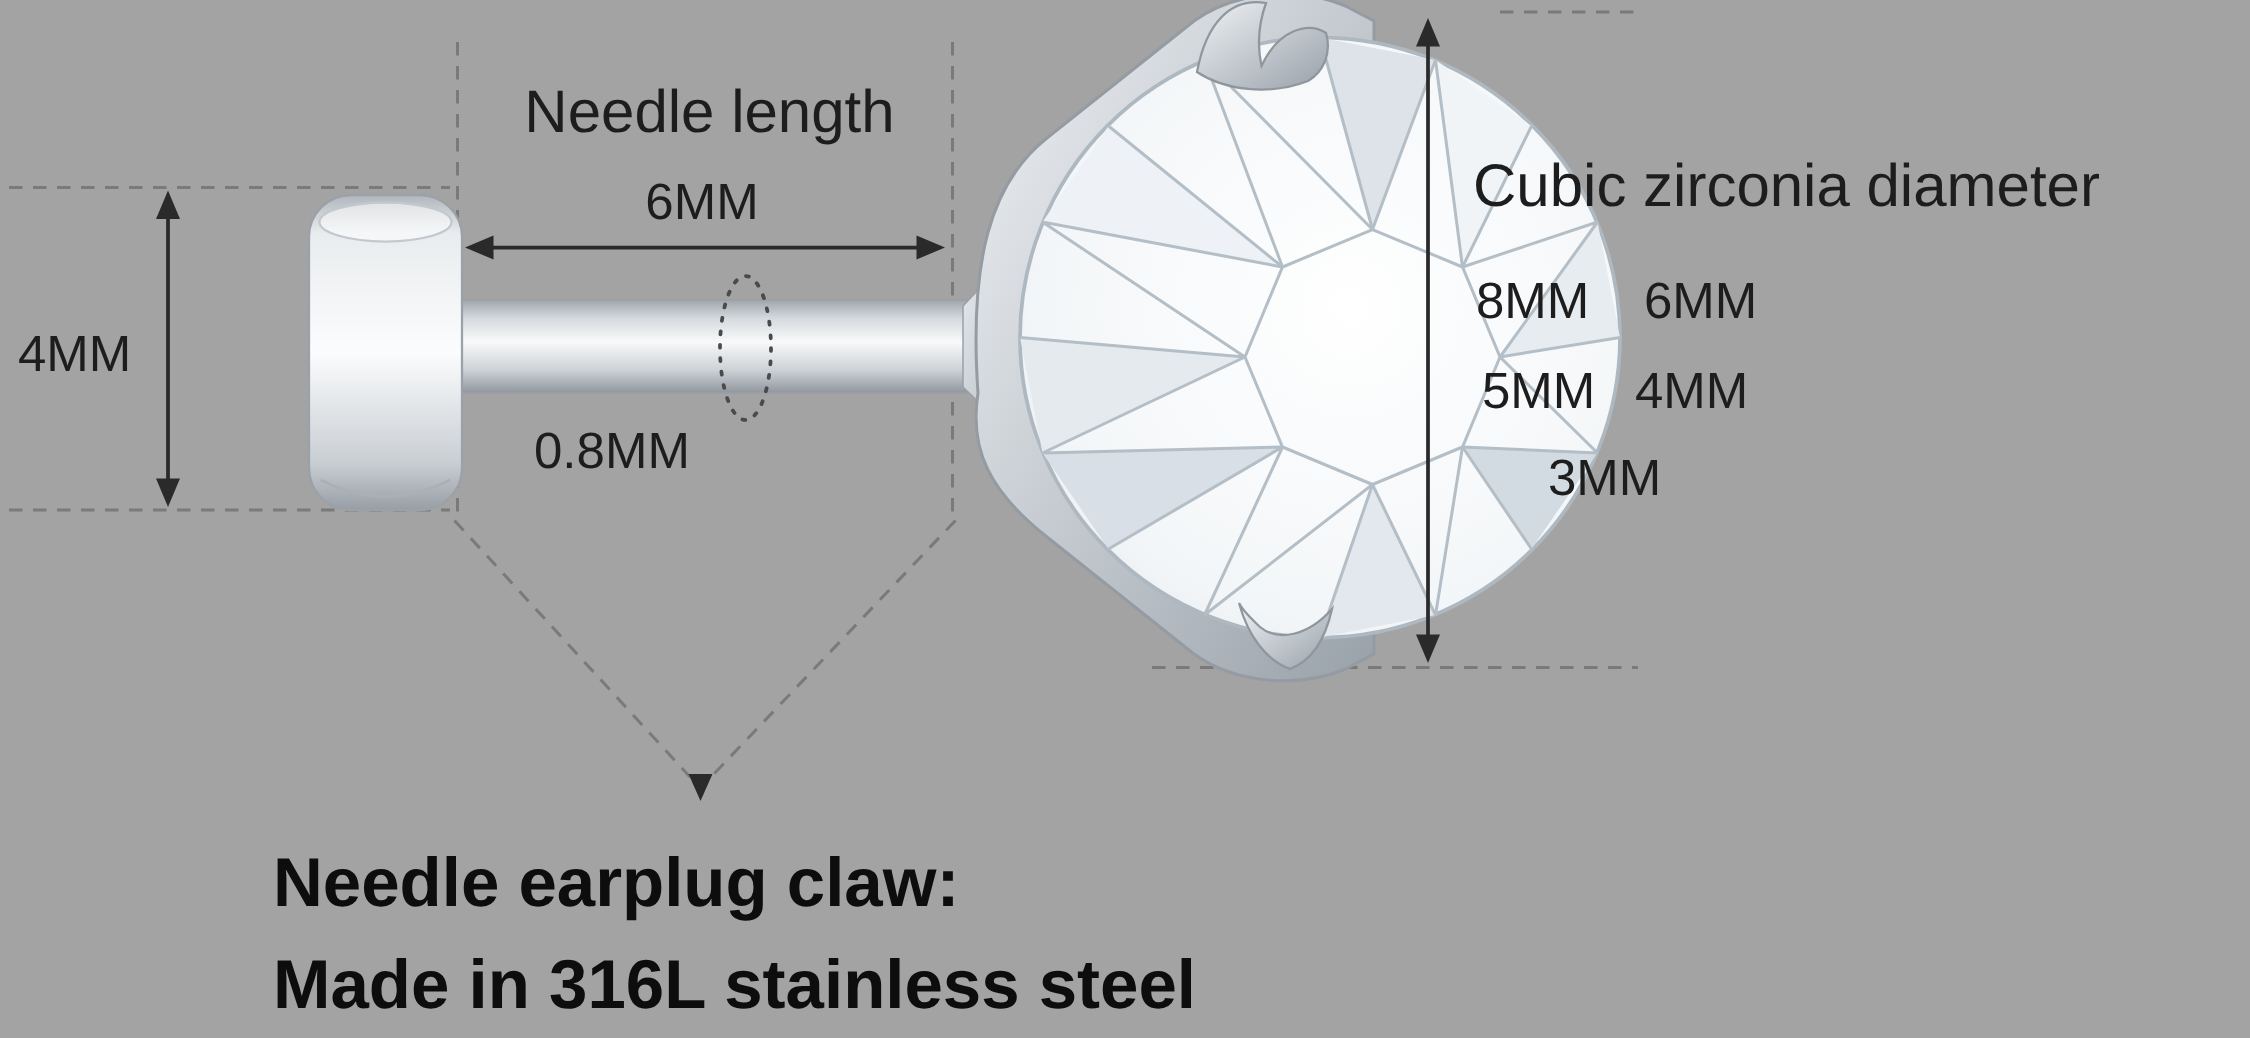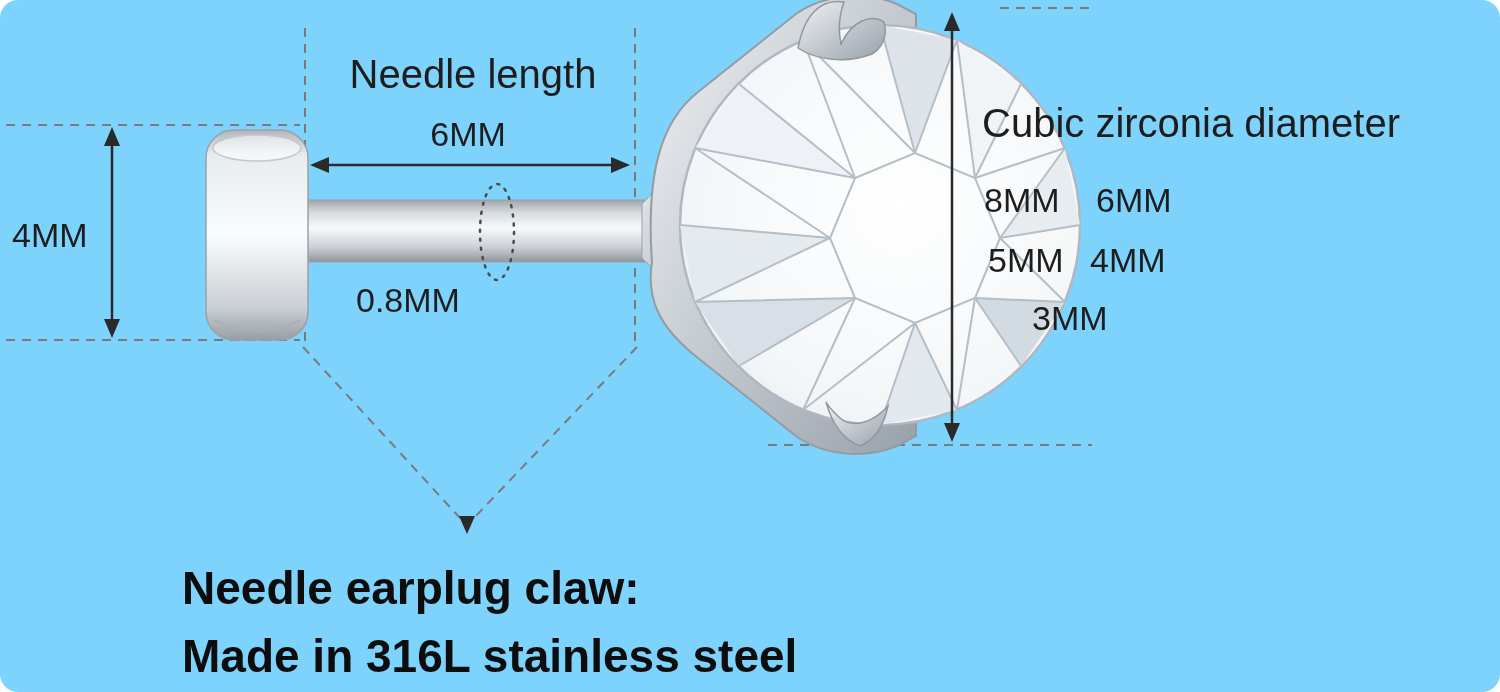--- a/index.html
+++ b/index.html
@@ -4,24 +4,23 @@
 <style>
   html, body {
     margin: 0;
     padding: 0;
     background: #ffffff;
   }
   .stage {
     position: relative;
     width: 1500px;
     height: 692px;
-    background: #7dd3fc;
+    background: #a3a3a3;
     overflow: hidden;
     font-family: "Liberation Sans", sans-serif;
-    border-radius: 18px;
   }
   svg text {
     fill: #1d1d1d;
     font-family: "Liberation Sans", sans-serif;
   }
   .dim-label   { font-size: 34px; }
   .dim-title   { font-size: 40px; }
   .caption-txt { font-size: 46px; font-weight: bold; fill: #0d0d0d; }
   .dashed-line {
     stroke: #7a7a7a;

